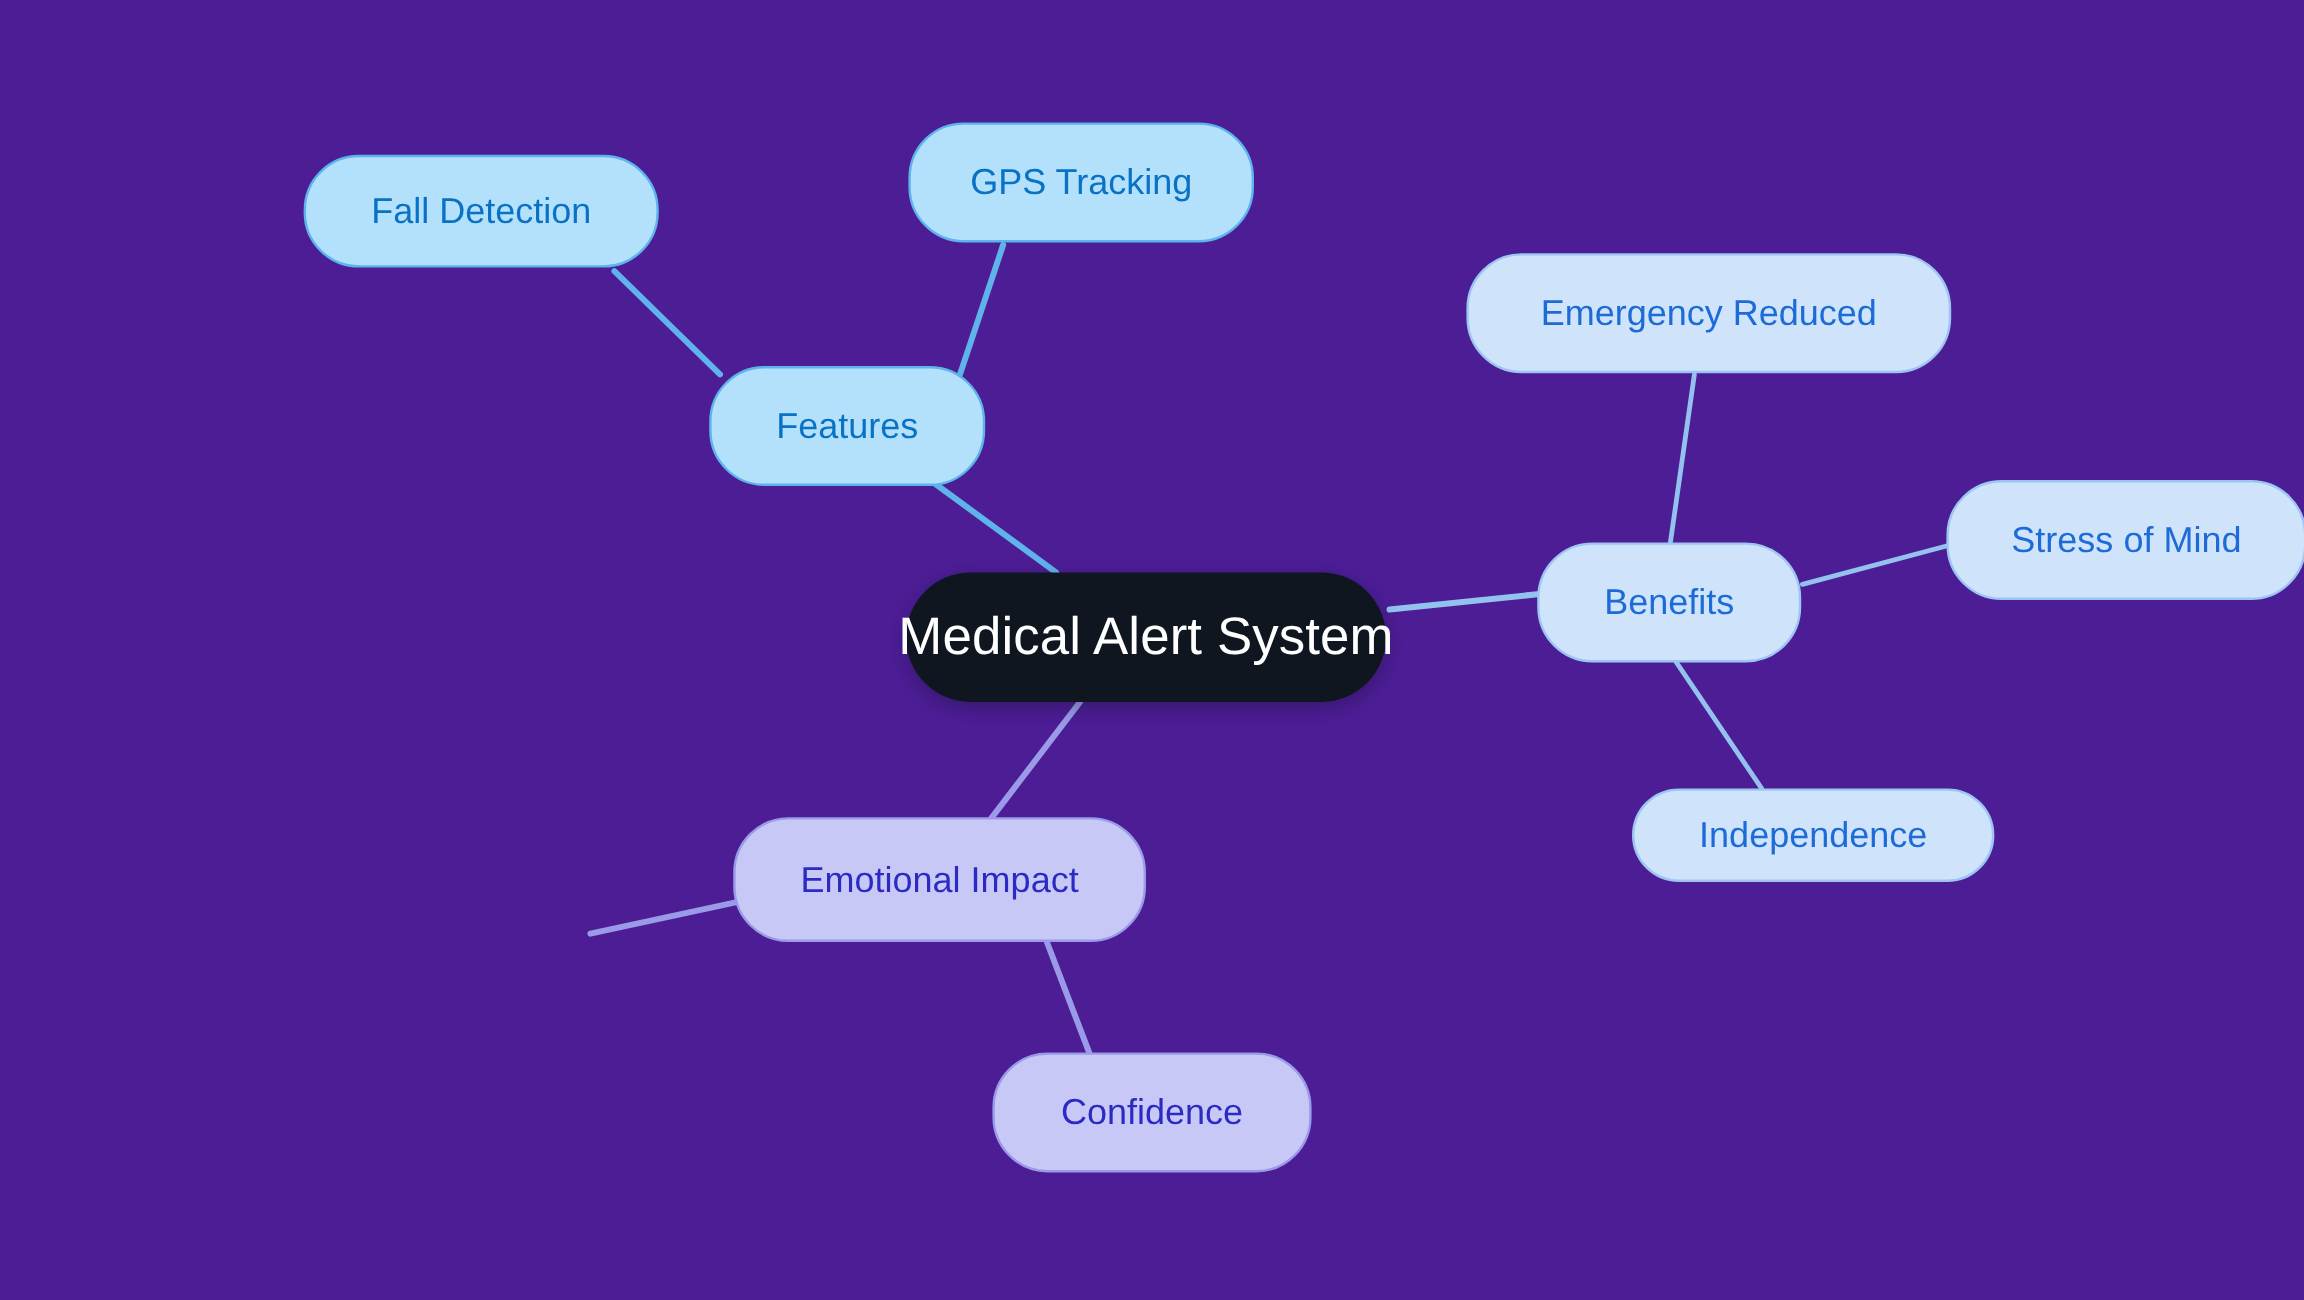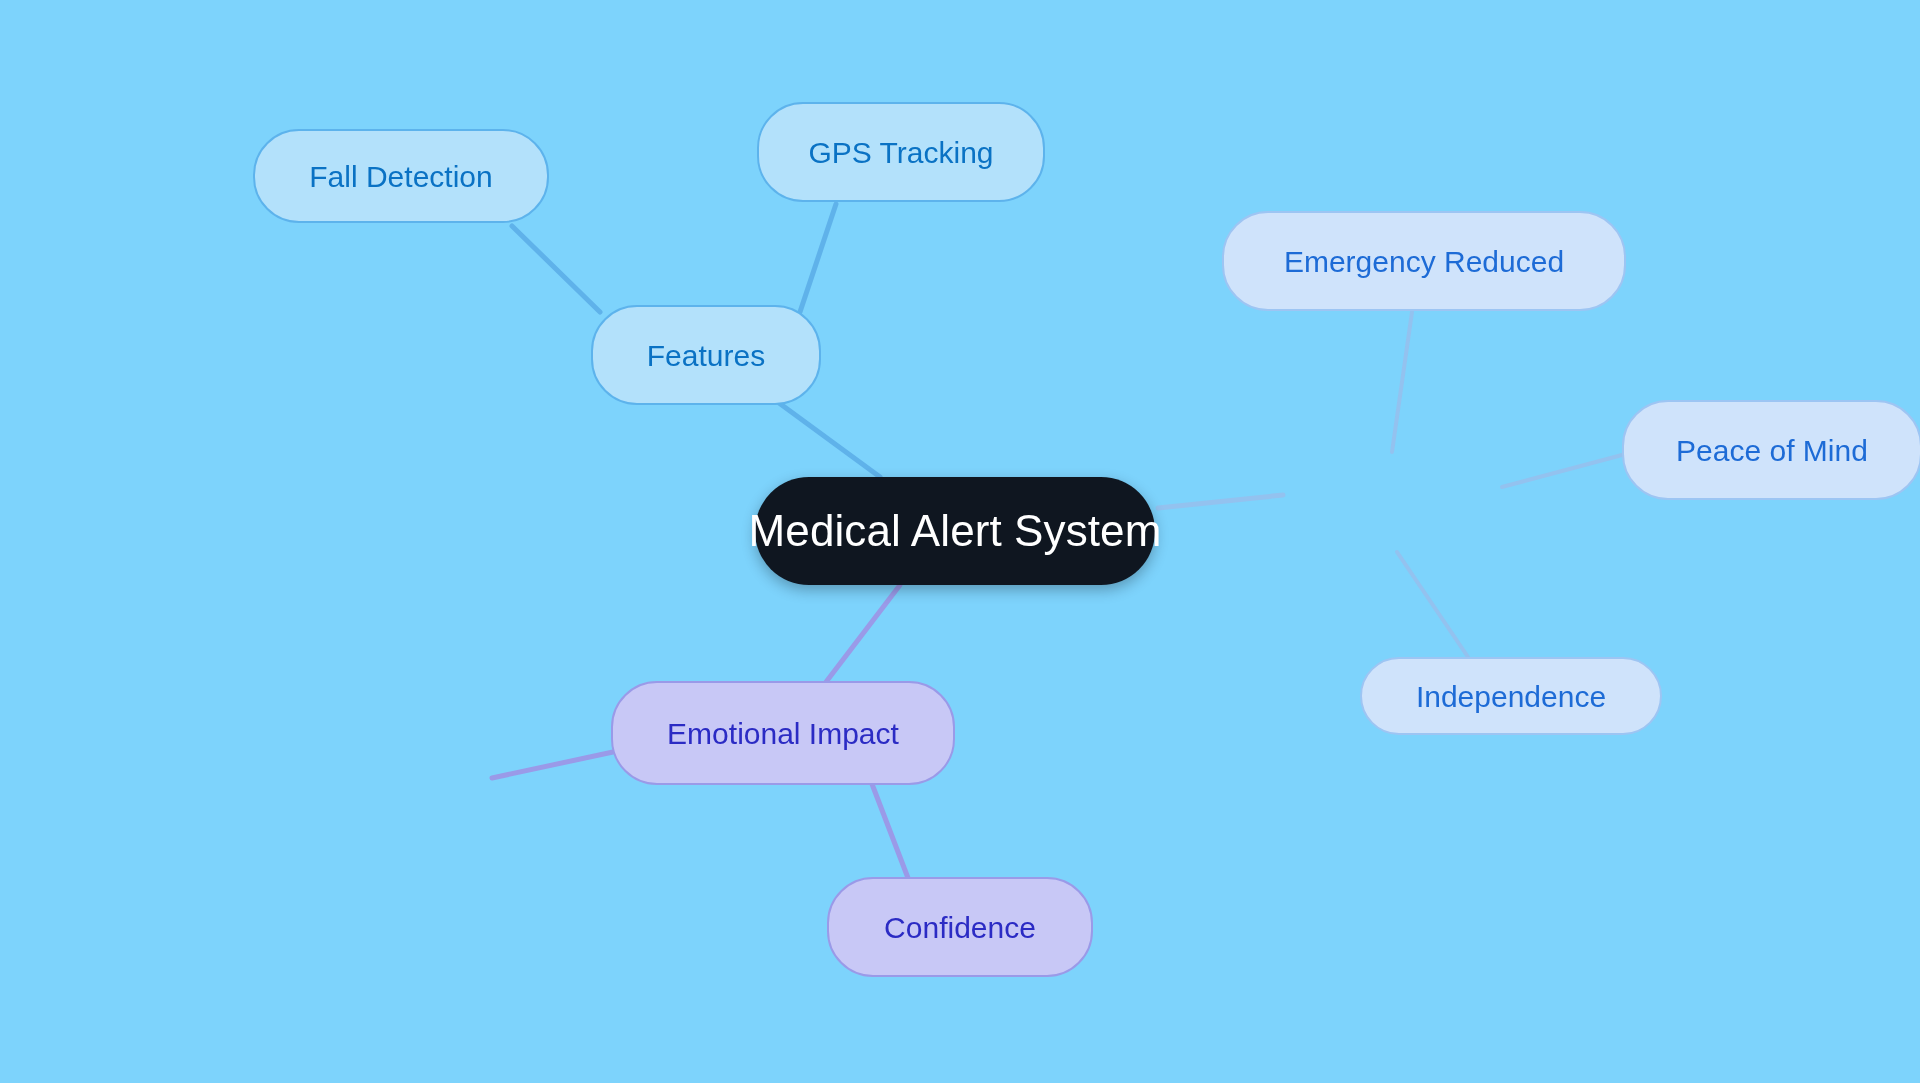--- a/index.html
+++ b/index.html
@@ -8,21 +8,21 @@
     padding: 0;
     background: #ffffff;
   }
   body {
     font-family: "Liberation Sans", "DejaVu Sans", sans-serif;
   }
   #canvas {
     position: relative;
     width: 1920px;
     height: 1083px;
-    background: #7dd3fc;
+    background: #4c1d95;
     overflow: hidden;
   }
   #edge-layer {
     position: absolute;
     left: 0;
     top: 0;
     width: 1920px;
     height: 1083px;
     pointer-events: none;
   }
@@ -103,23 +103,26 @@
 
   <div class="node br-features" style="left: 591px; top: 305px; width: 230px; height: 100px;">
     <span class="node-label">Features</span>
   </div>
 
   <div class="node br-benefits" style="left: 1222px; top: 211px; width: 404px; height: 100px;">
     <span class="node-label">Emergency Reduced</span>
   </div>
 
   <div class="node br-benefits" style="left: 1622px; top: 400px; width: 300px; height: 100px;">
-    <span class="node-label">Peace of Mind</span>
+    <span class="node-label">Stress of Mind</span>
   </div>
 
+  <div class="node br-benefits" style="left: 1281px; top: 452px; width: 220px; height: 100px;">
+    <span class="node-label">Benefits</span>
+  </div>
 
   <div class="node br-benefits" style="left: 1360px; top: 657px; width: 302px; height: 78px; justify-content: center;">
     <span class="node-label">Independence</span>
   </div>
 
   <div class="node br-emotional" style="left: 611px; top: 681px; width: 344px; height: 104px;">
     <span class="node-label">Emotional Impact</span>
   </div>
 
 

